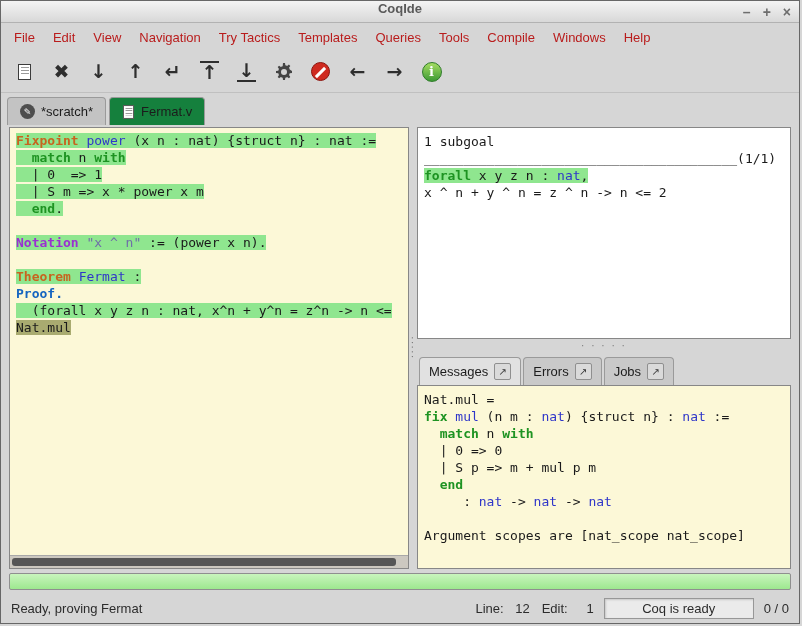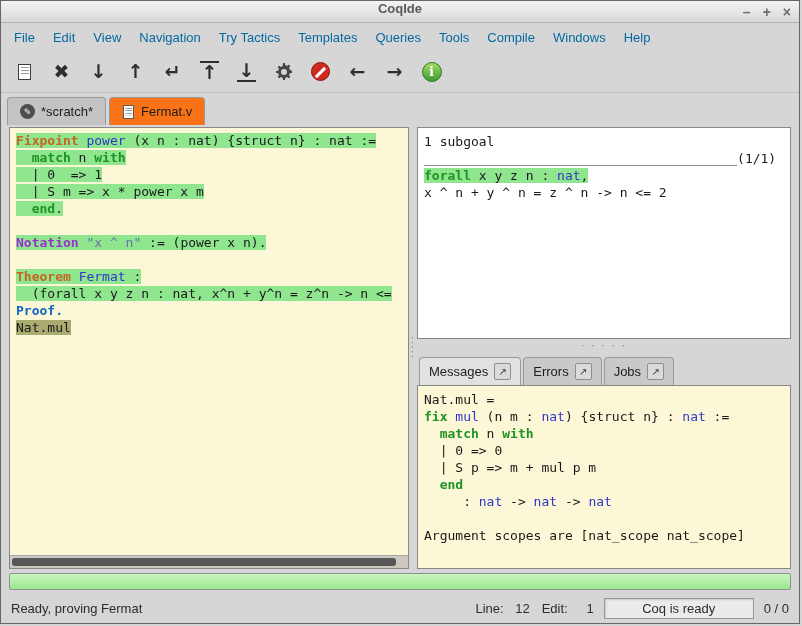--- a/index.html
+++ b/index.html
@@ -10,21 +10,21 @@
 
   
   .titlebar { height:22px; flex:0 0 22px; position:relative; display:flex; align-items:flex-start; justify-content:center;
               background:linear-gradient(#f4f4f4,#d8d8d8); border-bottom:1px solid #b2b2b2; }
   .title { font-weight:bold; color:#5a5a5a; font-size:13px; }
   .win-controls { position:absolute; right:8px; top:0; height:100%; display:flex; align-items:center; gap:12px; }
   .wc { color:#6e6e6e; font-size:14px; font-weight:bold; line-height:1; cursor:pointer; }
 
   
   .menubar { height:28px; flex:0 0 28px; display:flex; align-items:center; padding-left:4px; }
-  .menu-item { padding:5px 9px; font-size:13px; color:#0369a1; cursor:pointer; }
+  .menu-item { padding:5px 9px; font-size:13px; color:#b91c1c; cursor:pointer; }
 
   
   .toolbar { height:42px; flex:0 0 42px; display:flex; align-items:center; gap:6px; padding:0 8px;
              border-bottom:1px solid #c0c0c0; }
   .tb { background:none; border:none; width:31px; height:31px; display:flex; align-items:center;
         justify-content:center; cursor:pointer; }
   .glyph { font-family:"DejaVu Sans",sans-serif; font-size:19px; font-weight:bold; color:#2e2e2e; line-height:1; }
   .bartop { display:inline-block; border-top:2.5px solid #2e2e2e; padding:0 2px; }
   .barbot { display:inline-block; border-bottom:2.5px solid #2e2e2e; padding:0 2px; }
   .icon-page { width:13px; height:16px; border:1.5px solid #3c3c3c; background:#fff; }
@@ -36,21 +36,21 @@
                       transform:rotate(-45deg); }
   .icon-info { width:20px; height:20px; border-radius:50%; background:linear-gradient(#a5dc62,#3c9a34);
                border:1px solid #2f7c29; color:#fff; font-weight:bold; font-size:13px; display:flex;
                align-items:center; justify-content:center; font-family:"DejaVu Serif",serif; }
 
   
   .tabbar { height:32px; flex:0 0 32px; display:flex; align-items:flex-end; padding-left:6px; }
   .tab { height:28px; display:flex; align-items:center; gap:6px; padding:0 12px; border:1px solid #9a9a9a;
          border-bottom:none; border-radius:4px 4px 0 0; background:#c3c3c3; font-size:13px; margin-right:3px;
          cursor:pointer; color:#1c1c1c; }
-  .tab.active { background:#f97316; }
+  .tab.active { background:#15803d; }
   .scratch-icon { width:15px; height:15px; border-radius:50%; background:#4e4e4e; color:#fff; font-size:9px;
                   display:flex; align-items:center; justify-content:center; }
 
   
   .main { flex:1; display:flex; padding:2px 8px 0; overflow:hidden; }
   .editor-pane { width:400px; flex:0 0 400px; border:1px solid #878787; background:#fcf8d7; display:flex;
                  flex-direction:column; overflow:hidden; }
   .editor { flex:1; padding:4px 6px; overflow:hidden; }
   .hscroll { height:13px; flex:0 0 13px; background:#ccc8c0; border-top:1px solid #a8a8a8; position:relative; }
   .hthumb { position:absolute; left:2px; right:12px; top:2px; bottom:2px; background:#565656; border-radius:3px; }
@@ -184,22 +184,22 @@
       <div class="editor code">
           <div class="cl"><span class="hl-g"><span class="kw">Fixpoint</span><span> </span><span class="id">power</span><span> (x n : nat) {struct n} : nat :=</span></span></div>
           <div class="cl"><span class="hl-g"><span>  </span><span class="gk">match</span><span> n </span><span class="gk">with</span></span></div>
           <div class="cl"><span class="hl-g"><span>  | 0  =&gt; 1</span></span></div>
           <div class="cl"><span class="hl-g"><span>  | S m =&gt; x * power x m</span></span></div>
           <div class="cl"><span class="hl-g"><span>  </span><span class="gk">end</span><span>.</span></span></div>
           <div class="cl"><span> </span></div>
           <div class="cl"><span class="hl-g"><span class="pv">Notation</span><span> </span><span class="st">"x ^ n"</span><span> := (power x n).</span></span></div>
           <div class="cl"><span> </span></div>
           <div class="cl"><span class="hl-g"><span class="kw">Theorem</span><span> </span><span class="id">Fermat</span><span> :</span></span></div>
+          <div class="cl"><span class="pf">Proof.</span></div>
           <div class="cl"><span class="hl-g"><span>  (forall x y z n : nat, x^n + y^n = z^n -&gt; n &lt;=</span></span></div>
-          <div class="cl"><span class="pf">Proof.</span></div>
           <div class="cl"><span class="hl-o"><span>Nat.mul</span></span></div>
         </div>
       <div class="hscroll">
         <div class="hthumb"></div>
       </div>
     </div>
 
     <div class="v-splitter">
       <span class="vdots">·····</span>
     </div>

